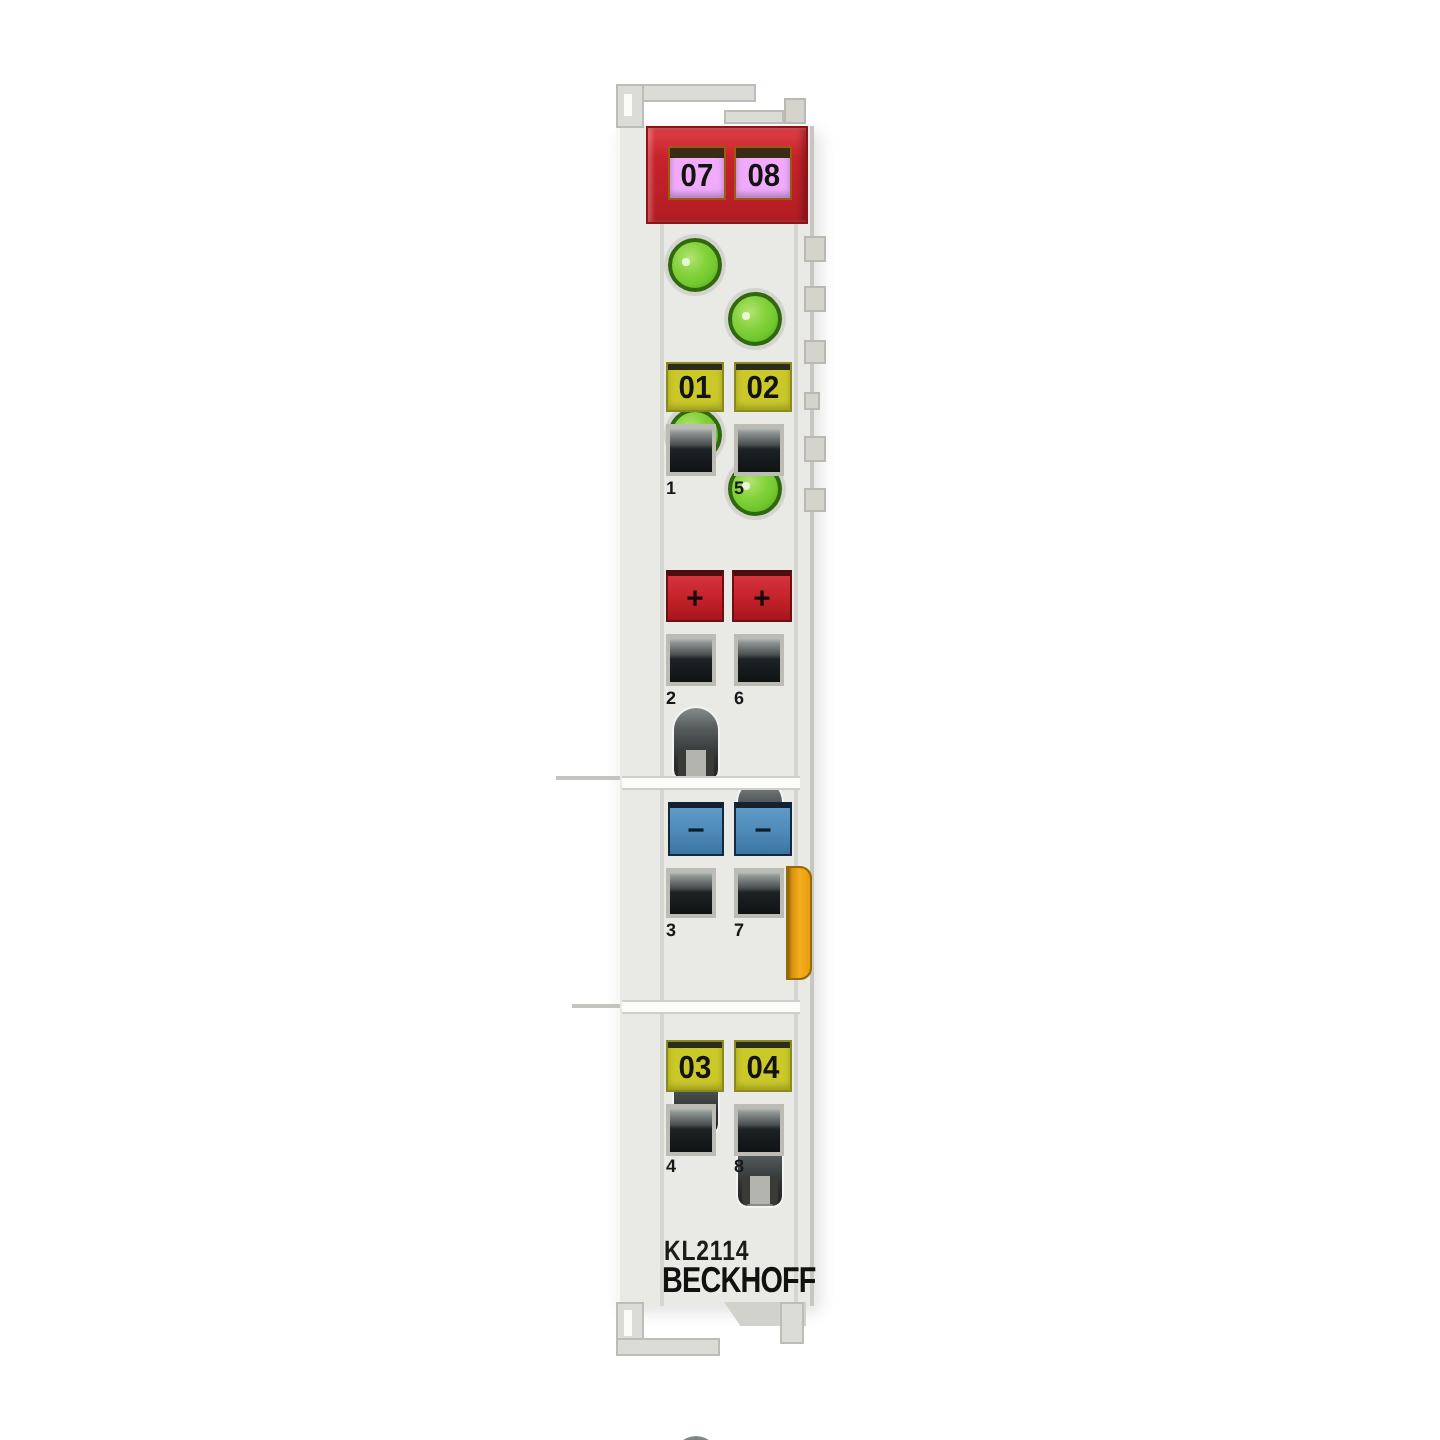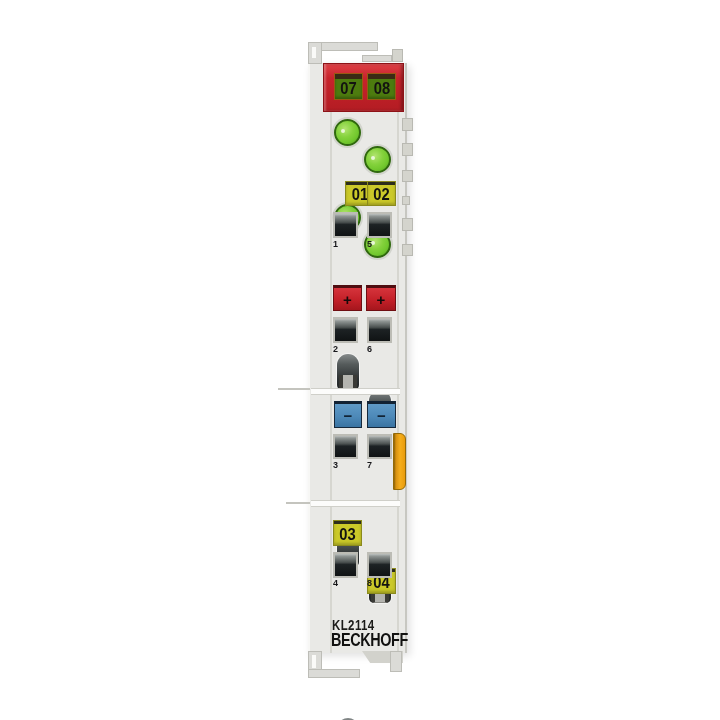--- a/index.html
+++ b/index.html
@@ -33,21 +33,21 @@
   }
 
   
   .lbl { display:flex; flex-direction:column; box-sizing:border-box; }
   .lbl-bar { width:100%; }
   .lbl-num {
     flex:1; display:flex; align-items:center; justify-content:center;
     font-weight:bold; font-size:16px; color:#131310;
     transform:scaleX(0.92);
   }
-  .lbl-orange { background:#4d7c0f; border:1px solid #9a5a12; box-shadow:inset 0 -2px 3px rgba(0,0,0,0.28); }
+  .lbl-orange { background:#f0abfc; border:1px solid #9a5a12; box-shadow:inset 0 -2px 3px rgba(0,0,0,0.28); }
   .lbl-orange .lbl-bar { height:5px; background:#3b2a14; }
   .lbl-yellow { background:#cbc929; border:1px solid #8b8a1c; box-shadow:inset 0 -2px 3px rgba(0,0,0,0.22); }
   .lbl-yellow .lbl-bar { height:3px; background:#2c2c1c; }
 
   .sq-plus {
     background:linear-gradient(180deg,#d5343c 0%, #c32028 55%, #a5161d 100%);
     border:1px solid #6f0e12; border-top:3px solid #4e0d10; box-sizing:border-box;
     display:flex; align-items:center; justify-content:center;
     font-weight:bold; font-size:15px; color:#160a0a;
   }
@@ -130,21 +130,21 @@
   <div class="abs lbl lbl-orange" style="left:367px; top:73px; width:29px; height:27px;align-items:center;">
     <span class="lbl-bar"></span>
     <span class="lbl-num">08</span>
   </div>
 
   <div class="abs led" style="left:334px; top:119px;"></div>
   <div class="abs led" style="left:364px; top:119px;"></div>
   <div class="abs led" style="left:334px; top:150px;"></div>
   <div class="abs led" style="left:364px; top:150px;"></div>
 
-  <div class="abs lbl lbl-yellow" style="left:345px; top:181px; width:29px; height:25px;align-items:center;">
+  <div class="abs lbl lbl-yellow" style="left:333px; top:181px; width:29px; height:25px;">
     <span class="lbl-bar"></span>
     <span class="lbl-num">01</span>
   </div>
   <div class="abs lbl lbl-yellow" style="left:367px; top:181px; width:29px; height:25px;">
     <span class="lbl-bar"></span>
     <span class="lbl-num">02</span>
   </div>
 
   <div class="abs contact" style="left:333px; top:212px; width:25px; height:26px;"></div>
   <div class="abs contact" style="left:367px; top:212px; width:25px; height:26px;"></div>
@@ -187,21 +187,21 @@
 
   <div class="abs coding-tab" style="left:393px; top:433px; width:13px; height:57px;"></div>
 
   <div class="abs seam" style="left:311px; top:500px; width:89px; height:5px;"></div>
   <div class="abs seam-pin" style="left:286px; top:502px; width:24px;"></div>
 
   <div class="abs lbl lbl-yellow" style="left:333px; top:520px; width:29px; height:26px;">
     <span class="lbl-bar"></span>
     <span class="lbl-num">03</span>
   </div>
-  <div class="abs lbl lbl-yellow" style="left:367px; top:520px; width:29px; height:26px;margin-top:48px;">
+  <div class="abs lbl lbl-yellow" style="left:367px; top:520px; width:29px; height:26px;">
     <span class="lbl-bar"></span>
     <span class="lbl-num">04</span>
   </div>
 
   <div class="abs contact" style="left:333px; top:552px; width:25px; height:26px;"></div>
   <div class="abs contact" style="left:367px; top:552px; width:25px; height:26px;"></div>
   <div class="abs pt-num" style="left:333px; top:579px;">4</div>
   <div class="abs pt-num" style="left:367px; top:579px;">8</div>
 
   <div class="abs model-text" style="left:332px; top:617px;">KL2114</div>

